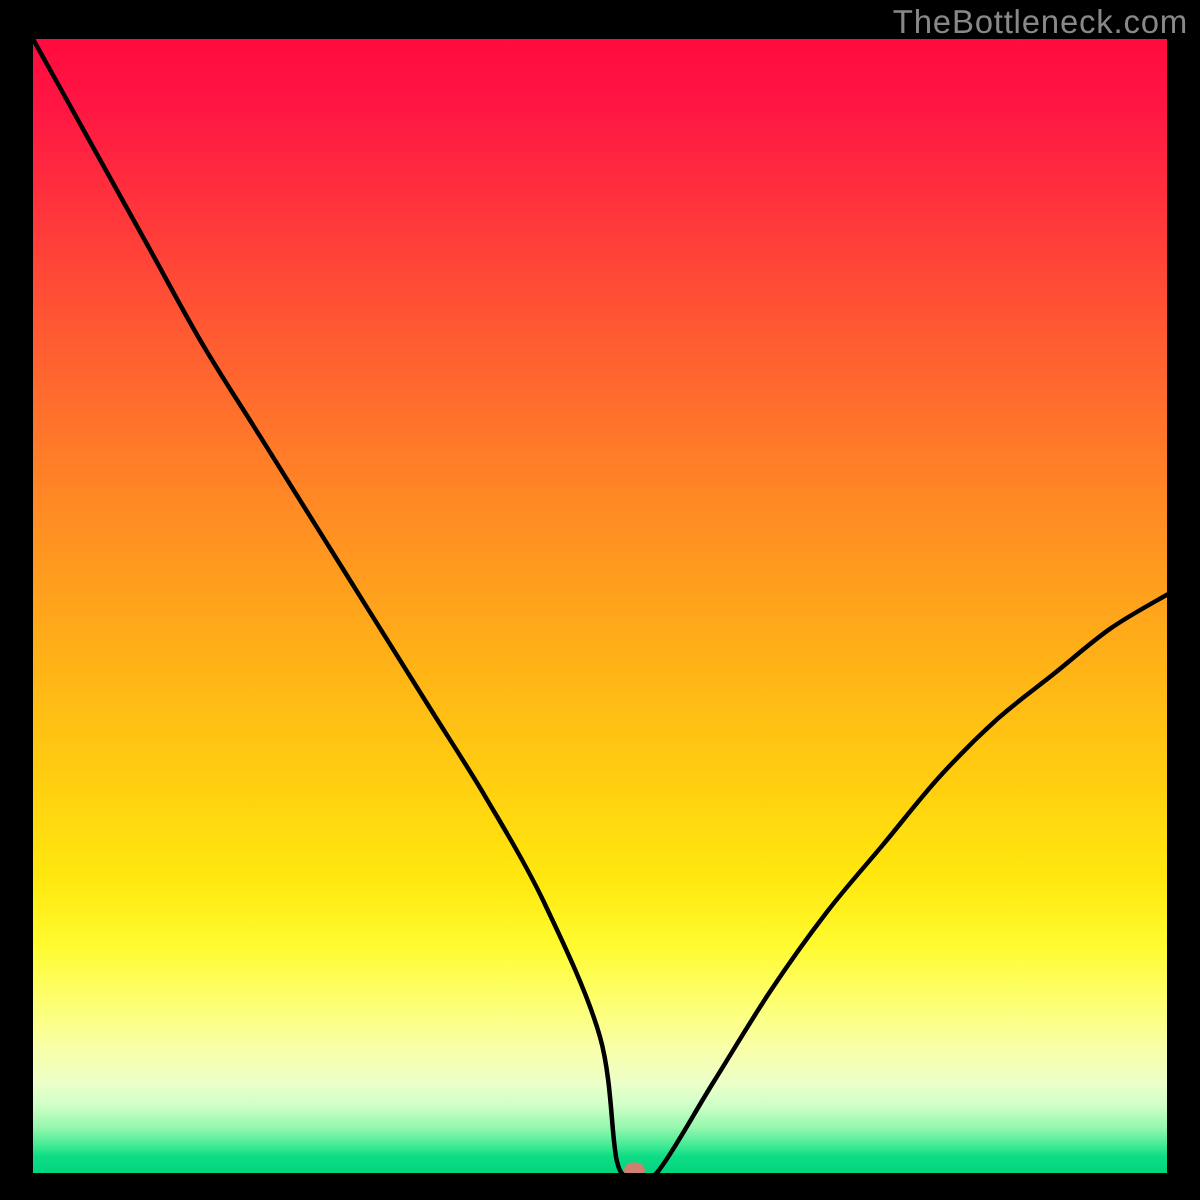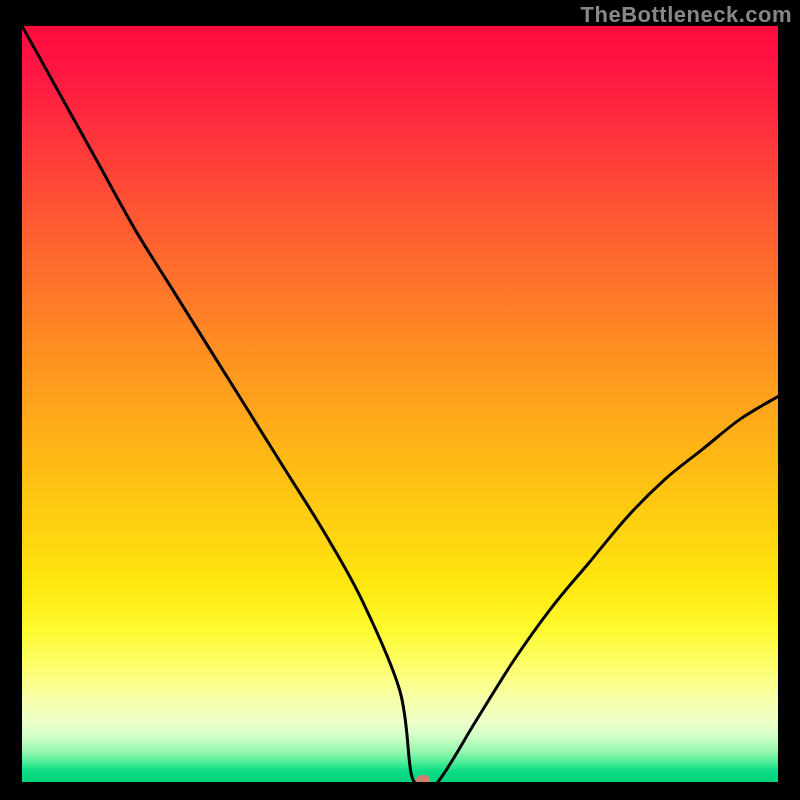--- a/index.html
+++ b/index.html
@@ -15,21 +15,21 @@
     height: 800px;
     background: #000;
     position: relative;
   }
   .attribution {
     position: absolute;
     top: 2px;
     right: 8px;
     color: #888;
     font-size: 22px;
-    font-weight: 700;
+    font-weight: 400;
     letter-spacing: 0.5px;
   }
   .plot-area {
     position: absolute;
     left: 22px;
     top: 26px;
     width: 756px;
     height: 756px;
     overflow: hidden;
   }

